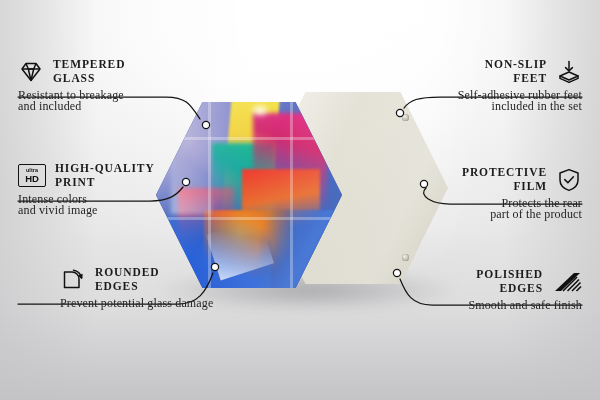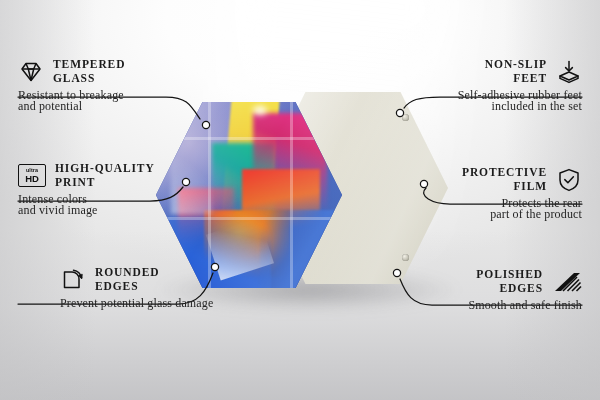--- a/index.html
+++ b/index.html
@@ -192,21 +192,21 @@
           </g>
         </svg>
       </span>
       <span class="co-title">
         <span>TEMPERED</span><br>
         <span>GLASS</span>
       </span>
     </div>
     <div class="co-desc">
       <span>Resistant to breakage</span><br>
-      <span>and potential</span>
+      <span>and included</span>
     </div>
   </div>
 
   <div class="callout co-left" style="left:18px;top:162px;width:175px;">
     <div class="co-head">
       <span class="ico hdico">
         <i>ultra</i>
         <b>HD</b>
       </span>
       <span class="co-title">

